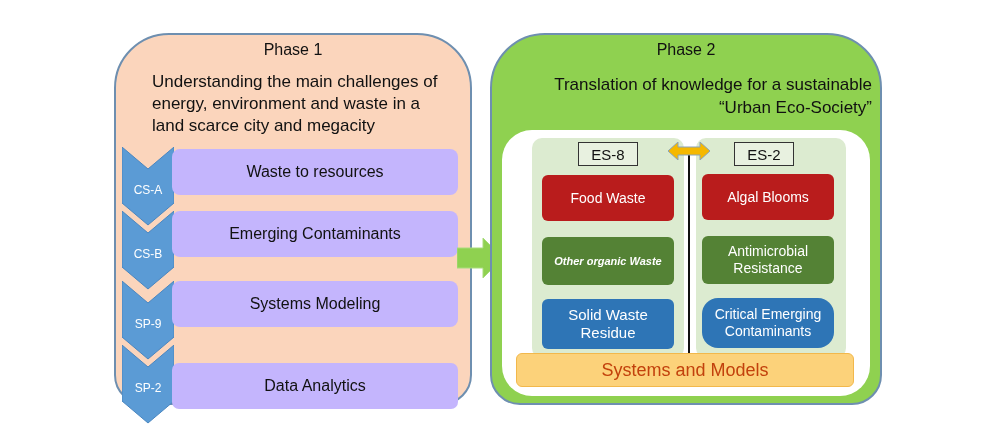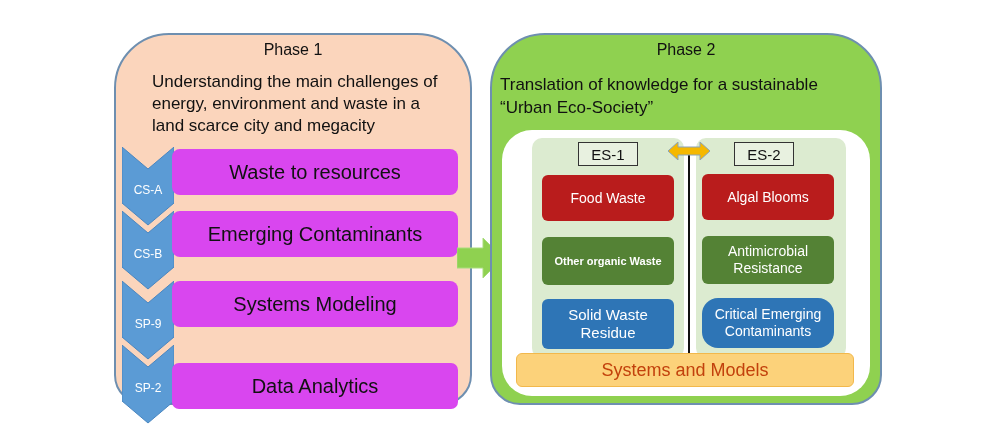--- a/index.html
+++ b/index.html
@@ -14,42 +14,42 @@
     .phase-title { position: absolute; left: 0; right: 0; text-align: center; font-size: 16px; color: #111; }
     .phase1 .phase-title { top: 6px; }
     .phase1 .phase-desc {
       position: absolute; left: 36px; top: 36px; width: 300px;
       font-size: 17px; line-height: 22px; color: #111;
     }
 
     .step-row { position: absolute; left: 0; height: 60px; width: 360px; }
     .step-card {
       position: absolute; left: 56px; width: 286px; height: 46px;
-      background: #d946ef; border-radius: 8px;
+      background: #c4b5fd; border-radius: 8px;
       display: flex; align-items: center; justify-content: center;
-      font-size: 20px; color: #111;
+      font-size: 16px; color: #111;
     }
     .chevron { position: absolute; left: 6px; width: 52px; height: 80px; }
     .chevron-label {
       position: absolute; left: 8px; width: 48px; text-align: center;
       font-size: 12px; color: #ffffff;
     }
 
     
     .big-arrow { position: absolute; left: 457px; top: 238px; width: 48px; height: 40px; }
 
     
     .phase2 {
       position: absolute; left: 490px; top: 33px; width: 392px; height: 372px;
       background: #8fd150; border: 2px solid #6e8fb0; border-radius: 55px 55px 30px 30px;
       box-sizing: border-box;
     }
     .phase2 .phase-title { top: 6px; }
     .phase2 .phase-desc {
-      position: absolute; left: 8px; right: 8px; top: 38px; text-align: left;
+      position: absolute; left: 8px; right: 8px; top: 38px; text-align: right;
       font-size: 17px; line-height: 23px; color: #111;
     }
     .phase2-inner {
       position: absolute; left: 10px; top: 95px; width: 368px; height: 266px;
       background: #ffffff; border-radius: 30px;
     }
     .es-bg {
       position: absolute; top: 8px; width: 152px; height: 220px;
       background: #dcebd0; border-radius: 10px;
     }
@@ -124,30 +124,30 @@
 </svg>
 
 <div class="phase2">
   <div class="phase-title">Phase 2</div>
   <div class="phase-desc">Translation of knowledge for a sustainable “Urban Eco-Society”</div>
 
   <div class="phase2-inner">
     <div class="es-bg" style="left:30px;"></div>
     <div class="es-bg" style="left:194px; width:150px;"></div>
 
-    <div class="es-label" style="left:76px;">ES-1</div>
+    <div class="es-label" style="left:76px;">ES-8</div>
     <div class="es-label" style="left:232px;">ES-2</div>
 
     <div class="divider-line"></div>
     <svg class="double-arrow" viewBox="0 0 42 18">
       <polygon points="0,9 10,0 10,5 32,5 32,0 42,9 32,18 32,13 10,13 10,18" fill="#f5b800" stroke="#8aa3b8" stroke-width="1"></polygon>
     </svg>
 
     <div class="topic red" style="left:40px; top:45px; height:46px;">Food Waste</div>
-    <div class="topic green small" style="left:40px; top:107px; height:48px;">Other organic Waste</div>
+    <div class="topic green small" style="left:40px; top:107px; height:48px;font-style:italic;">Other organic Waste</div>
     <div class="topic blue" style="left:40px; top:169px; height:50px; font-size:15px; line-height:18px;">Solid Waste Residue</div>
 
     <div class="topic red" style="left:200px; top:44px; height:46px;">Algal Blooms</div>
     <div class="topic green" style="left:200px; top:106px; height:48px;">Antimicrobial Resistance</div>
     <div class="topic blue" style="left:200px; top:168px; height:50px;border-radius:16px;">Critical Emerging Contaminants</div>
 
     <div class="systems-bar">Systems and Models</div>
   </div>
 </div>
 

